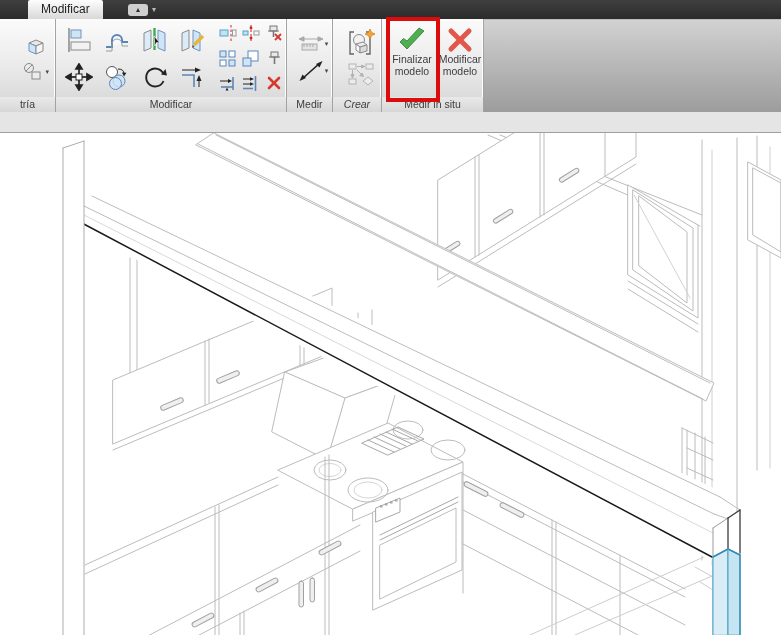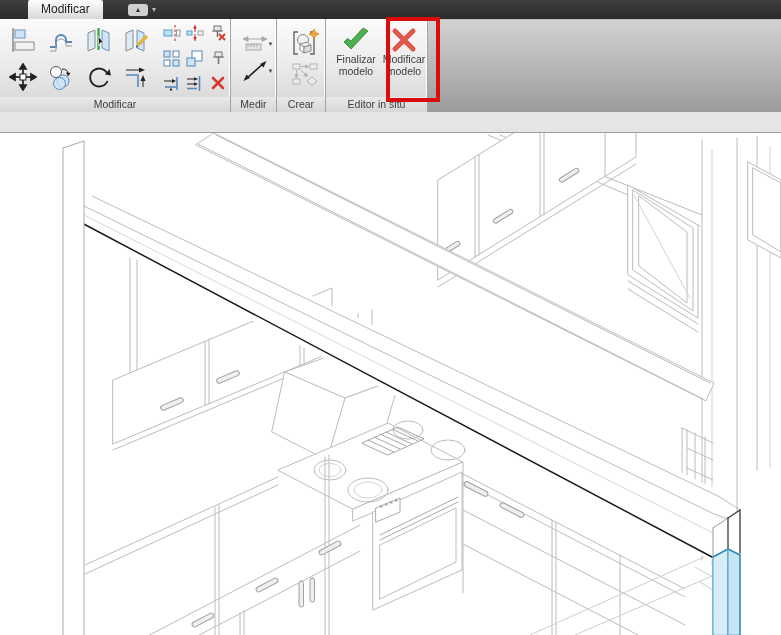--- a/index.html
+++ b/index.html
@@ -48,20 +48,42 @@
 <body>
 
 <div class="tabbar">
   <div class="tab-active">Modificar</div>
   <div class="ribbon-toggle">▴</div>
   <div class="ribbon-toggle-caret">▾</div>
 </div>
 
 <div class="ribbon">
 
+  <div class="panel" style="width:56px;">
+    <div class="panel-body" style="justify-content:flex-end; padding-right:6px;">
+      <div class="icol">
+        <div class="ibtn">
+          <svg width="24" height="24" viewBox="0 0 24 24">
+            <polygon points="5,9 12,6 19,9 12,12" fill="#e8e8e8" stroke="#8a8a8a"></polygon>
+            <polygon points="5,9 12,12 12,20 5,17" fill="#cfe4f7" stroke="#6f94bd"></polygon>
+            <polygon points="12,12 19,9 19,17 12,20" fill="#f5f5f5" stroke="#8a8a8a"></polygon>
+          </svg>
+        </div>
+        <div class="ibtn">
+          <svg width="22" height="20" viewBox="0 0 22 20">
+            <circle cx="7" cy="6" r="4.5" fill="none" stroke="#8a8a8a"></circle>
+            <line x1="3.5" y1="9.5" x2="10.5" y2="2.5" stroke="#8a8a8a"></line>
+            <rect x="10" y="10" width="8" height="7" fill="#ececec" stroke="#8a8a8a"></rect>
+          </svg>
+          <span class="caret">▾</span>
+        </div>
+      </div>
+    </div>
+    <div class="panel-label">tría</div>
+  </div>
 
   <div class="panel" style="width:231px;">
     <div class="panel-body" style="justify-content:flex-start; padding-left:4px; gap:4px;">
 
       <div style="display:grid; grid-template-columns:repeat(4,38px); grid-template-rows:37px 37px; justify-items:center; align-items:center;">
         <div class="ibtn big">
           <svg width="28" height="28" viewBox="0 0 28 28">
             <line x1="4" y1="2" x2="4" y2="26" stroke="#555"></line>
             <rect x="6" y="4" width="10" height="8" fill="#cfe4f7" stroke="#6f94bd"></rect>
             <rect x="6" y="16" width="19" height="8" fill="#f2f2f2" stroke="#8a8a8a"></rect>
@@ -236,21 +258,21 @@
             <polygon points="1.5,22 8,19 4.5,15.5" fill="#222"></polygon>
             <polygon points="24.5,2 18,5 21.5,8.5" fill="#222"></polygon>
           </svg>
           <span class="caret">▾</span>
         </div>
       </div>
     </div>
     <div class="panel-label">Medir</div>
   </div>
 
-  <div class="panel" style="width:49px;">
+  <div class="panel" style="width:49px;font-style:italic;">
     <div class="panel-body" style="justify-content:center;">
       <div class="icol" style="align-items:center;">
         <div class="ibtn">
           <svg width="30" height="30" viewBox="0 0 30 30">
             <path d="M8,4 H4 V26 H8" fill="none" stroke="#666" stroke-width="1.4"></path>
             <path d="M20,4 H24 V26 H20" fill="none" stroke="#666" stroke-width="1.4"></path>
             <circle cx="13" cy="12" r="5.5" fill="#f2f2f2" stroke="#8a8a8a"></circle>
             <polygon points="10,16 17,14 21,17 14,19" fill="#ececec" stroke="#8a8a8a"></polygon>
             <polygon points="10,16 14,19 14,25 10,22" fill="#fff" stroke="#8a8a8a"></polygon>
             <polygon points="14,19 21,17 21,23 14,25" fill="#dcdcdc" stroke="#8a8a8a"></polygon>
@@ -293,21 +315,21 @@
         <svg width="28" height="26" viewBox="0 0 28 26">
           <g stroke="#e2574c" stroke-width="5" stroke-linecap="round">
             <line x1="5" y1="4" x2="23" y2="22"></line>
               <line x1="23" y1="4" x2="5" y2="22"></line>
           </g>
         </svg>
         <div class="lbl">Modificar</div>
         <div class="lbl">modelo</div>
       </div>
     </div>
-    <div class="panel-label">Editor in situ</div>
+    <div class="panel-label">Medir in situ</div>
   </div>
 
   <div class="ribbon-rest"></div>
 </div>
 
 <div class="annotation-box"></div>
 
 <div class="optionsbar"></div>
 
 <div class="canvas">

